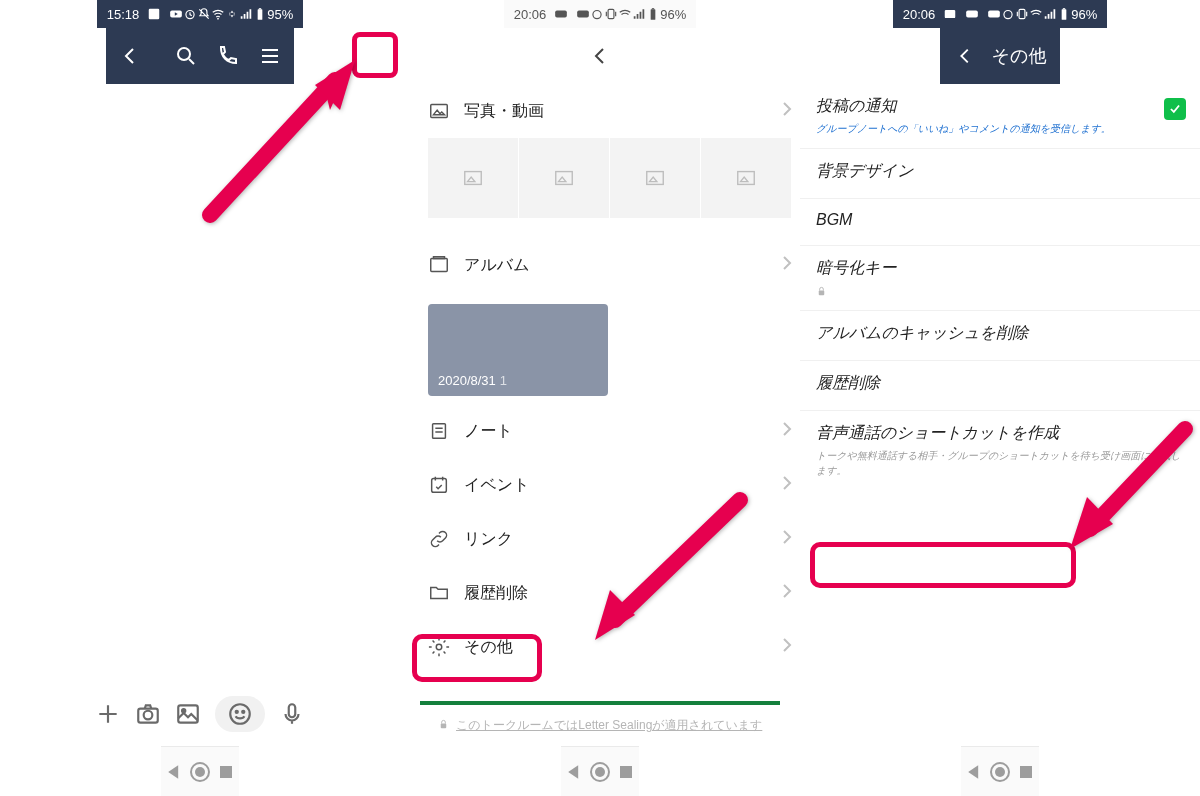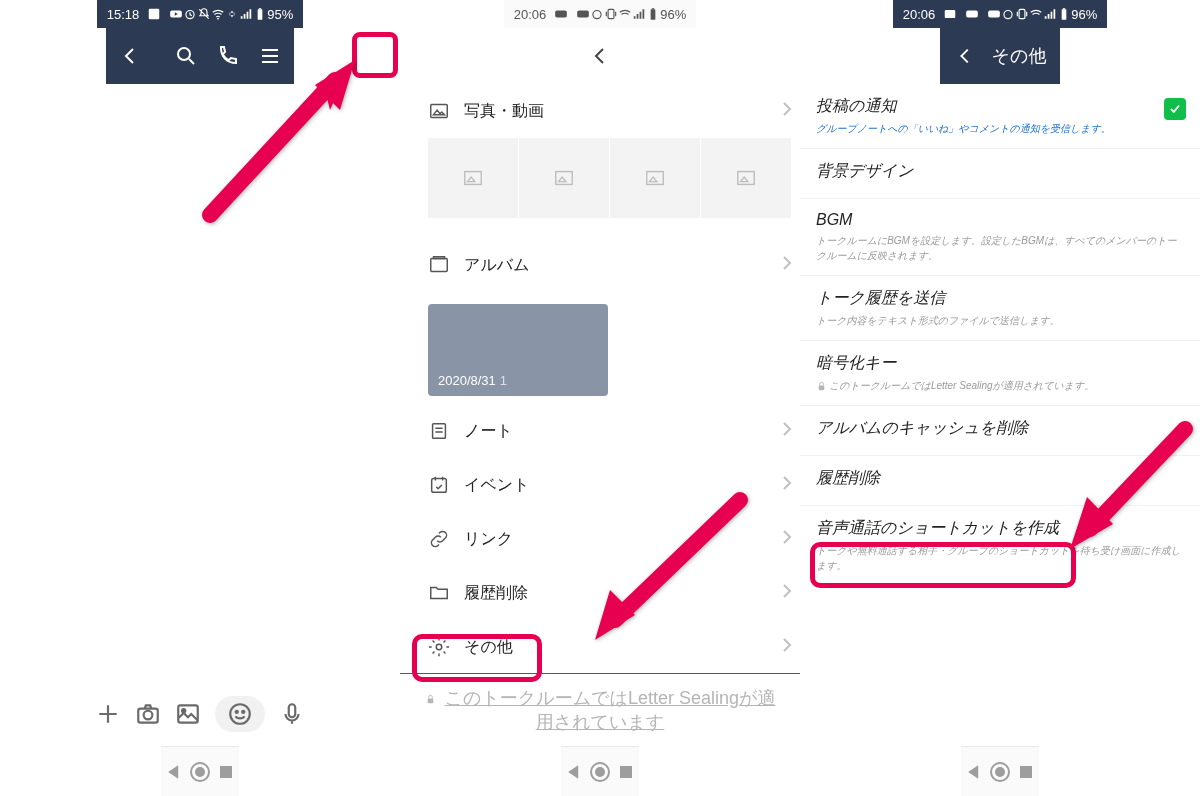--- a/index.html
+++ b/index.html
@@ -52,21 +52,21 @@
   .section-row .sicon svg { stroke:#555; fill:none; stroke-width:1.6; }
   .section-row .slabel { font-size: 16px; color: #222; }
   .section-row .chev { margin-left:auto; }
   .section-row .chev svg { stroke:#c0c0c0; fill:none; stroke-width:2; width:10px; height:16px; }
   .thumb-row { display:flex; gap: 0; padding: 0 18px 20px 18px; }
   .thumb { width: 91px; height: 80px; background: #f3f3f3; border-right: 1px solid #fff; display:flex; align-items:center; justify-content:center; }
   .thumb svg { stroke:#bdbdbd; fill:none; stroke-width:1.5; width:22px; height:22px; }
   .album-card { margin: 12px 18px 8px 18px; width: 180px; height: 92px; background: #8a94a7; border-radius:4px; position:relative; }
   .album-date { position:absolute; left: 10px; bottom: 8px; color:#fff; font-size: 13px; }
   .album-date .cnt { color: rgba(255,255,255,0.7); margin-left: 4px; }
-  .p2-footer { padding: 12px 18px; text-align:center; color:#b5b5b5; font-size:18px; border-top: 1px solid #15803d; }
+  .p2-footer { padding: 12px 18px; text-align:center; color:#b5b5b5; font-size:12px; border-top: 4px solid #15803d; }
   .p2-footer .lock { display:inline-block; vertical-align: middle; margin-right:4px; }
   .p2-footer .txt { text-decoration: underline; }
   .hl-box.other { left: 12px; width: 130px; height: 48px; bottom: 114px; border-radius: 10px; }
 
   
   .p3-header { height: 56px; background: #2d3a53; color:#fff; display:flex; align-items:center; padding: 0 14px; gap: 16px; }
   .p3-header svg { stroke:#fff; fill:none; stroke-width:2; }
   .p3-header .title { font-size: 18px; font-weight: 500; }
   .p3-body { flex:1; background:#fff; overflow:hidden; position:relative;font-style:italic; }
   .set-item { padding: 12px 16px; border-bottom: 1px solid #f0f0f0; position:relative; }
@@ -524,34 +524,29 @@
             </svg>
           </div>
     </div>
 
     <div class="set-item">
       <div class="set-title">背景デザイン</div>
     </div>
 
     <div class="set-item">
       <div class="set-title">BGM</div>
-      <div class="set-sub">トークルームにBGMを設定します。設定したBGMは、すべてのメンバーのトークルームに反映されます。</div>
-    </div>
-
-    <div class="set-item">
-      <div class="set-title">トーク履歴を送信</div>
-      <div class="set-sub">トーク内容をテキスト形式のファイルで送信します。</div>
-    </div>
+    </div>
+
 
     <div class="set-item">
       <div class="set-title">暗号化キー</div>
       <div class="set-sub"><span class="lockmini"><svg viewBox="0 0 24 24" width="11" height="11" style="fill:#b5b5b5">
                 <rect x="6" y="10" width="12" height="10" rx="2"></rect>
                 <path d="M8 10V7a4 4 0 0 1 8 0v3" fill="none" stroke="#b5b5b5" stroke-width="2"></path>
-              </svg></span><span>このトークルームではLetter Sealingが適用されています。</span></div>
+              </svg></span></div>
     </div>
 
     <div class="set-item" id="cache-item">
       <div class="set-title">アルバムのキャッシュを削除</div>
     </div>
 
     <div class="set-item">
       <div class="set-title">履歴削除</div>
     </div>
 

